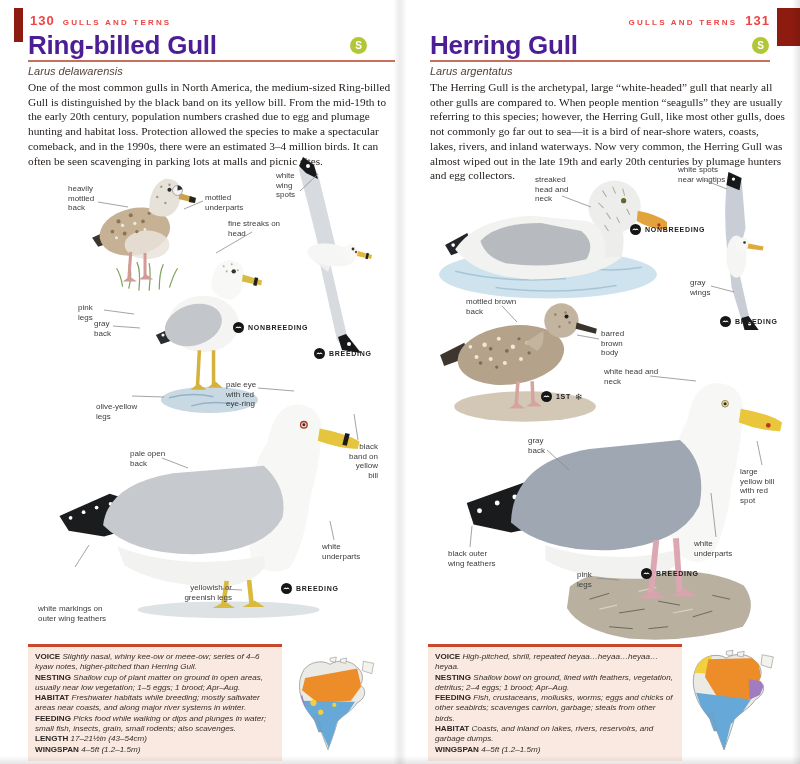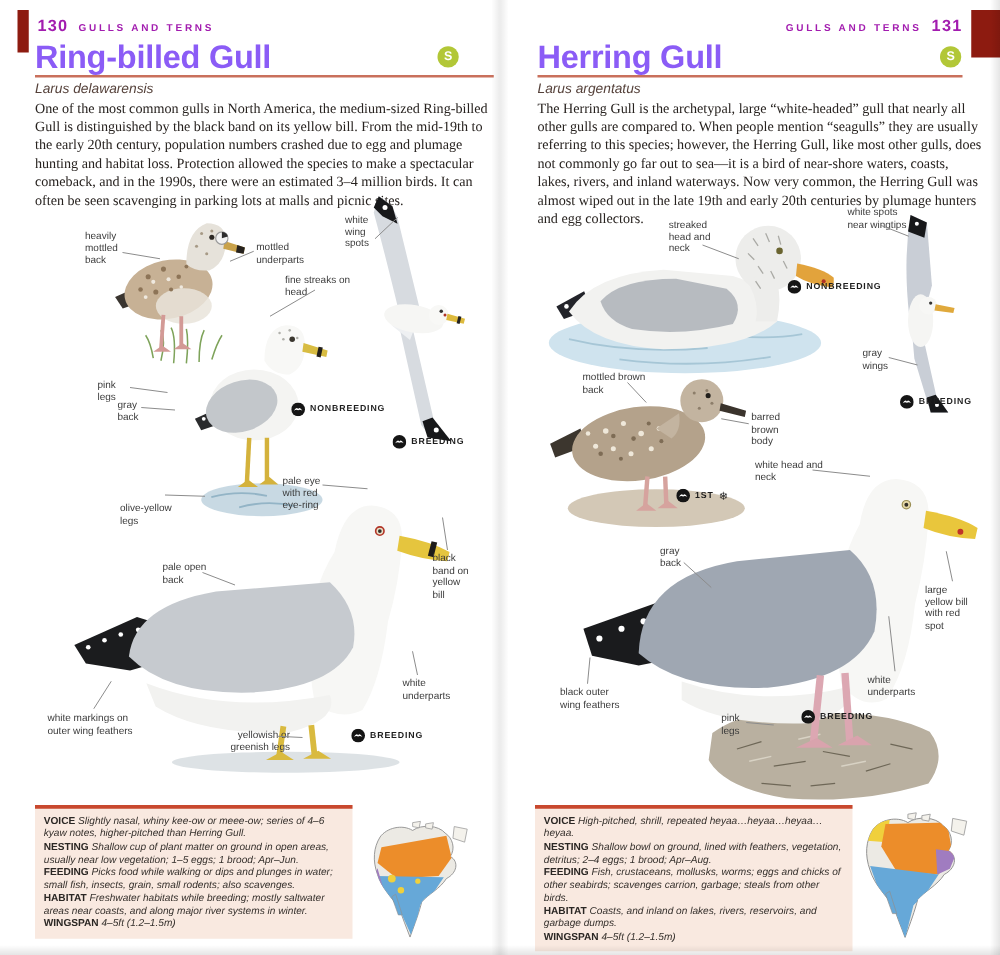--- a/index.html
+++ b/index.html
@@ -2,25 +2,25 @@
 <html><head>
 <meta charset="utf-8">
 <style>
   html,body{margin:0;padding:0;background:#fff;}
   #stage{position:relative;width:800px;height:764px;background:#ffffff;overflow:hidden;
          font-family:"Liberation Sans",sans-serif;}
   .abs{position:absolute;}
 
   
   .corner-tab{position:absolute;background:#8d1b10;}
-  .hdr{position:absolute;color:#a21caf;white-space:nowrap;display:flex;align-items:baseline;gap:8px;}
+  .hdr{position:absolute;color:#ef4444;white-space:nowrap;display:flex;align-items:baseline;gap:8px;}
   .hnum{font-size:13px;font-weight:bold;letter-spacing:1px;}
   .hsec{font-size:8px;font-weight:bold;letter-spacing:2.2px;}
 
-  .title{position:absolute;font-size:26px;font-weight:bold;color:#8b5cf6;letter-spacing:-0.2px;}
+  .title{position:absolute;font-size:26px;font-weight:bold;color:#4c1d95;letter-spacing:-0.2px;}
   .badge{position:absolute;width:17px;height:17px;border-radius:50%;background:#b2c737;color:#ffffff;
          font-size:10px;font-weight:bold;display:flex;align-items:center;justify-content:center;}
   .rule{position:absolute;height:2px;background:#c9705c;}
   .latin{position:absolute;font-style:italic;font-size:11px;color:#55413a;}
   .desc{position:absolute;font-family:"Liberation Serif",serif;font-size:11.3px;line-height:14.7px;color:#27221f;}
 
   
   .ann{position:absolute;font-size:8px;line-height:9.6px;color:#3c3c3c;}
   .sym{position:absolute;display:flex;align-items:center;gap:4px;}
   .sym .symtxt{font-size:7px;font-weight:bold;letter-spacing:0.7px;color:#1d1d1d;}
@@ -324,23 +324,23 @@
   <div class="sym" style="left:314px;top:348px;">
     <svg width="11" height="11" viewBox="0 0 12 12">
         <circle cx="6" cy="6" r="6" fill="#151515"></circle>
         <path d="M2.3 7.2 Q4.4 3.6 6 5.6 Q7.6 3.6 9.7 7.2 Q7.8 5.9 6 6.7 Q4.2 5.9 2.3 7.2 Z" fill="#fff"></path>
       </svg>
     <span class="symtxt">BREEDING</span>
   </div>
   <div class="ann" style="left:96px;top:402px;width:58px;">olive-yellow legs</div>
   <div class="ann" style="left:226px;top:380px;width:44px;">pale eye with red eye-ring</div>
   <div class="ann" style="left:130px;top:449px;width:44px;">pale open back</div>
-  <div class="ann" style="left:346px;top:442px;width:32px;">black band on yellow bill</div>
+  <div class="ann" style="left:346px;top:442px;width:32px;text-align:right;">black band on yellow bill</div>
   <div class="ann" style="left:322px;top:542px;width:56px;">white underparts</div>
-  <div class="ann" style="left:38px;top:570px;width:80px;">white markings on outer wing feathers</div>
+  <div class="ann" style="left:38px;top:604px;width:80px;">white markings on outer wing feathers</div>
   <div class="ann" style="left:168px;top:583px;width:64px;text-align:right;">yellowish or greenish legs</div>
   <div class="sym" style="left:281px;top:583px;">
     <svg width="11" height="11" viewBox="0 0 12 12">
         <circle cx="6" cy="6" r="6" fill="#151515"></circle>
         <path d="M2.3 7.2 Q4.4 3.6 6 5.6 Q7.6 3.6 9.7 7.2 Q7.8 5.9 6 6.7 Q4.2 5.9 2.3 7.2 Z" fill="#fff"></path>
       </svg>
     <span class="symtxt">BREEDING</span>
   </div>
 
   <div class="ann" style="left:535px;top:175px;width:48px;">streaked head and neck</div>
@@ -408,23 +408,24 @@
       <path d="M547,450 L569,470"></path>
         <path d="M762,465 L757,441"></path>
         <path d="M716,537 L711,493"></path>
       <path d="M470,547 L472,526"></path>
         <path d="M597,578 L619,580"></path>
     </g>
   </svg>
 
   <div class="infobox" style="left:28px;top:644px;width:240px;">
     <p><span class="lbl">VOICE</span> <span class="val">Slightly nasal, whiny kee-ow or meee-ow; series of 4–6 kyaw notes, higher-pitched than Herring Gull.</span></p>
-    <p><span class="lbl">NESTING</span> <span class="val">Shallow cup of plant matter on ground in open areas, usually near low vegetation; 1–5 eggs; 1 brood; Apr–Jun.</span></p>
+    <p><span class="lbl">NESTING</span> <span class="val">Shallow cup of plant matter on ground in open areas, usually near low vegetation; 1–5 eggs; 1 brood; Apr–Aug.</span></p>
+    <p><span class="lbl">HABITAT</span> <span class="val">Freshwater habitats while breeding; mostly saltwater areas near coasts, and along major river systems in winter.</span></p>
     <p><span class="lbl">FEEDING</span> <span class="val">Picks food while walking or dips and plunges in water; small fish, insects, grain, small rodents; also scavenges.</span></p>
-    <p><span class="lbl">HABITAT</span> <span class="val">Freshwater habitats while breeding; mostly saltwater areas near coasts, and along major river systems in winter.</span></p>
+    <p><span class="lbl">LENGTH</span> <span class="val">17–21½in (43–54cm)</span></p>
     <p><span class="lbl">WINGSPAN</span> <span class="val">4–5ft (1.2–1.5m)</span></p>
   </div>
 
   <div class="infobox" style="left:428px;top:644px;width:240px;">
     <p><span class="lbl">VOICE</span> <span class="val">High-pitched, shrill, repeated heyaa…heyaa…heyaa…heyaa.</span></p>
     <p><span class="lbl">NESTING</span> <span class="val">Shallow bowl on ground, lined with feathers, vegetation, detritus; 2–4 eggs; 1 brood; Apr–Aug.</span></p>
     <p><span class="lbl">FEEDING</span> <span class="val">Fish, crustaceans, mollusks, worms; eggs and chicks of other seabirds; scavenges carrion, garbage; steals from other birds.</span></p>
     <p><span class="lbl">HABITAT</span> <span class="val">Coasts, and inland on lakes, rivers, reservoirs, and garbage dumps.</span></p>
     <p><span class="lbl">WINGSPAN</span> <span class="val">4–5ft (1.2–1.5m)</span></p>
   </div>

